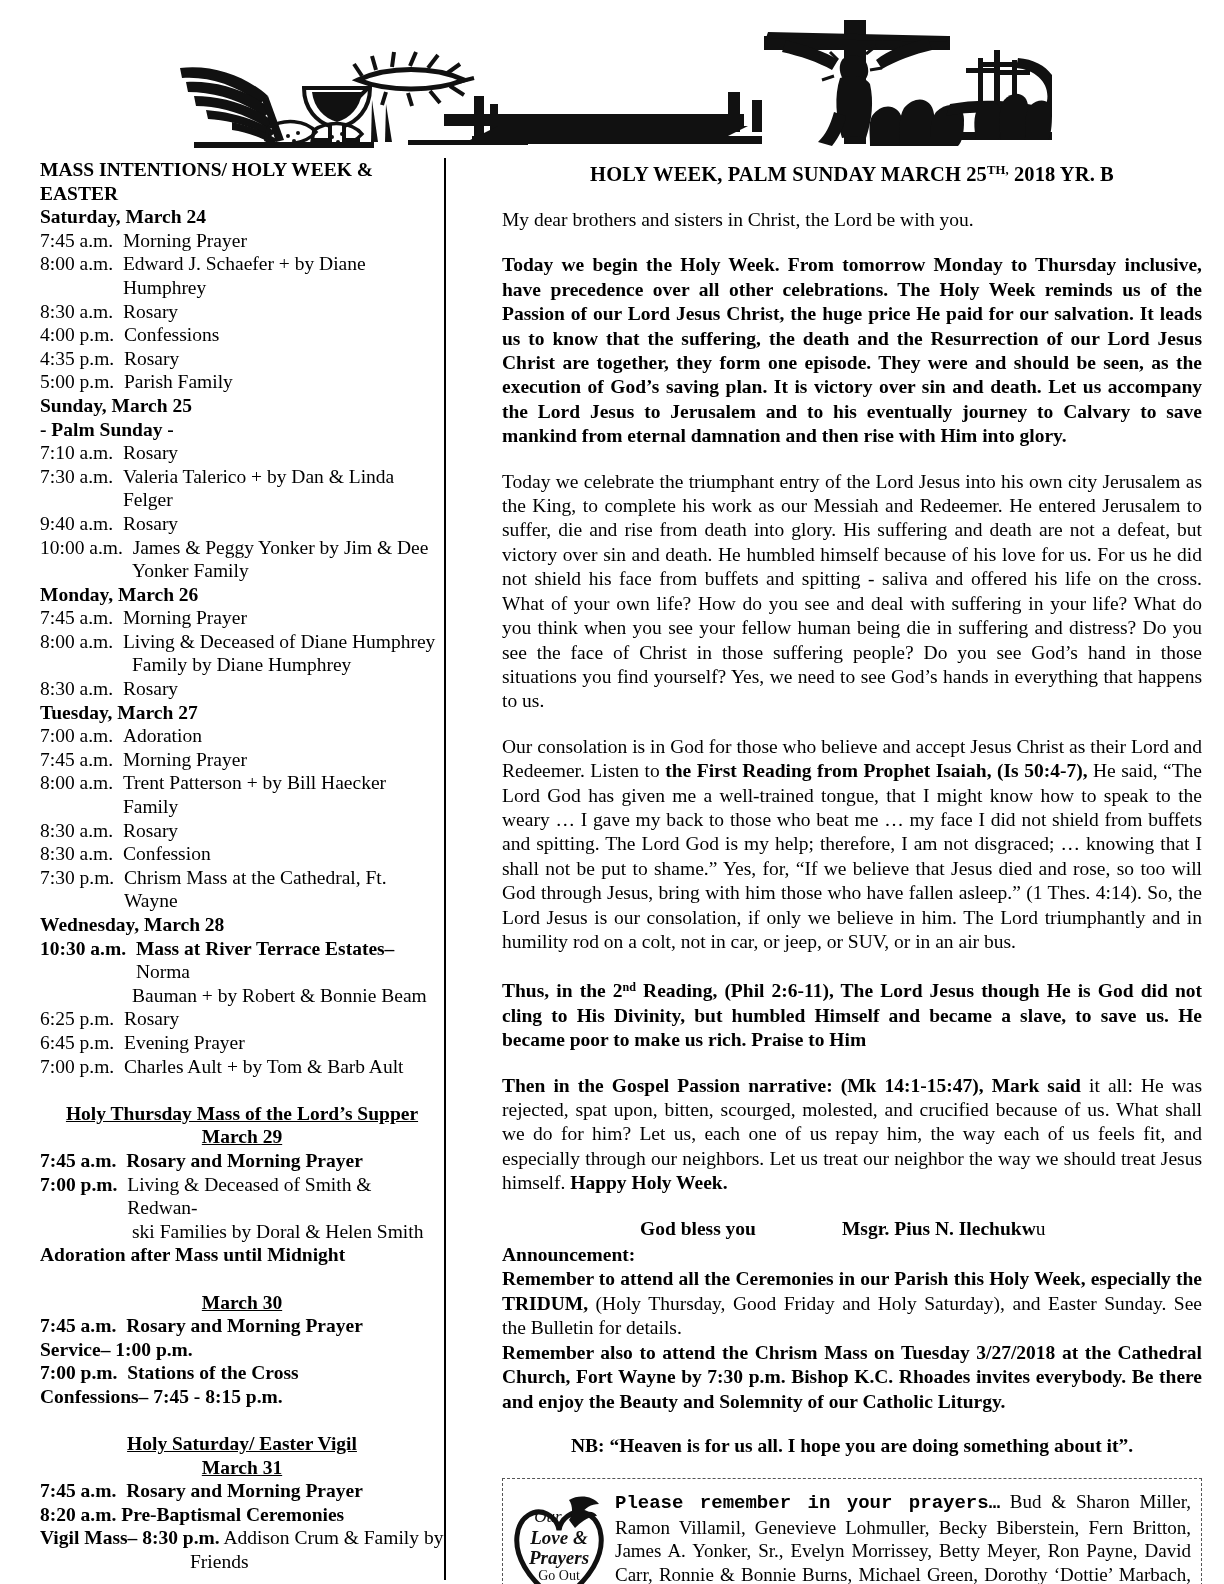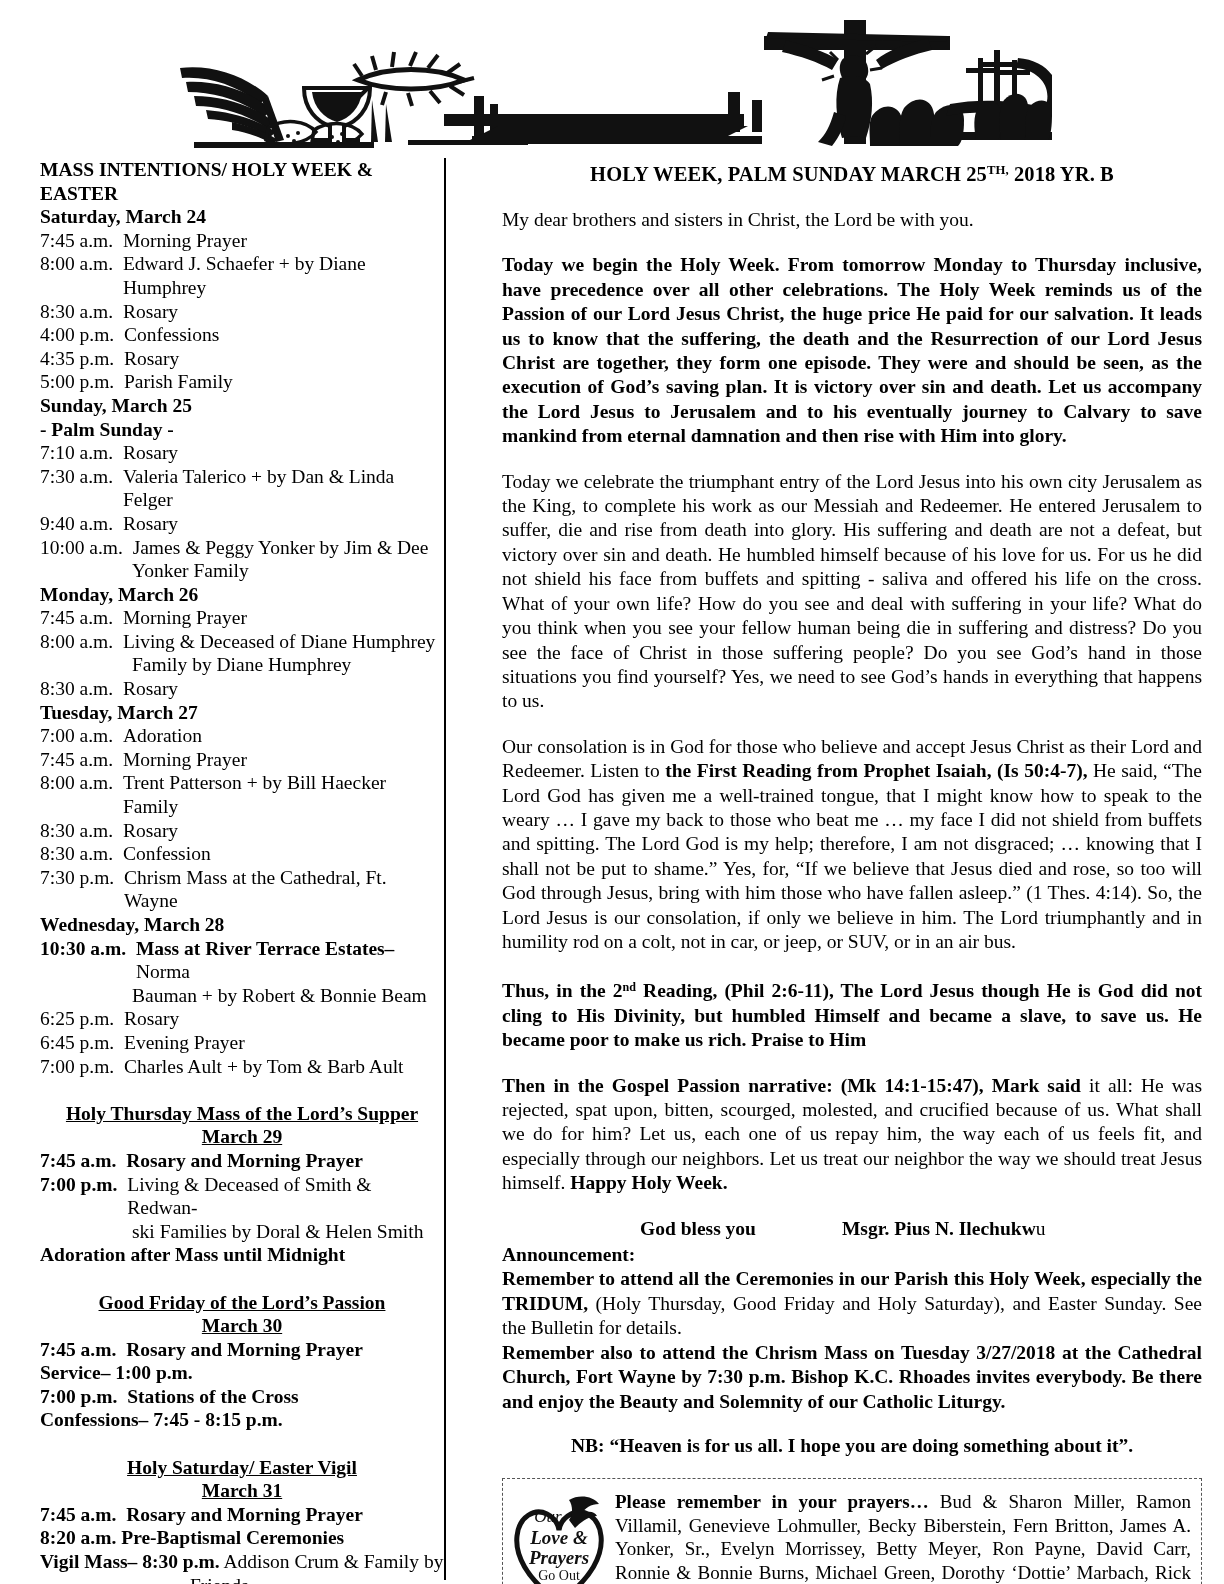--- a/index.html
+++ b/index.html
@@ -86,21 +86,21 @@
   }
   .prayer-logo { flex:0 0 96px; }
   .prayer-logo svg { display:block; }
   .prayer-text {
     flex:1;
     font-size:19px;
     line-height:23.5px;
     text-align:justify;
     padding-top:4px;
   }
-  .prayer-text .lead { font-weight:bold; }
+  .prayer-text .lead { font-weight:bold;font-family:Liberation Mono, monospace; }
 </style>
 </head>
 <body>
 
 <div class="masthead">
   <svg width="880" height="150" viewBox="0 0 880 150">
     <g fill="#111">
 
       <path d="M8 68 C40 64 74 76 96 96 L88 104 C66 86 38 76 10 78 Z"></path>
       <path d="M14 82 C46 80 80 92 100 110 L92 117 C70 100 42 92 16 92 Z"></path>
@@ -291,21 +291,20 @@
           <span class="t" style="font-weight: bold;">7:45 a.m.  </span>
           <span class="d" style="font-weight: bold;">Rosary and Morning Prayer</span>
         </div>
         <div class="l-row">
           <span class="t" style="font-weight: bold;">7:00 p.m.  </span>
           <span class="d">Living &amp; Deceased of Smith &amp; Redwan-</span>
         </div>
         <div class="l-cont">ski Families by Doral &amp; Helen Smith</div>
         <div style="font-weight: bold;">Adoration after Mass until Midnight</div>
         <div class="gap"></div>
-        <div class="sect-title"><span>Good Friday of the Lord’s Passion</span></div>
         <div class="sect-title"><span>March 30</span></div>
         <div class="l-row">
           <span class="t" style="font-weight: bold;">7:45 a.m.  </span>
           <span class="d" style="font-weight: bold;">Rosary and Morning Prayer</span>
         </div>
         <div style="font-weight: bold;">Service– 1:00 p.m.</div>
         <div class="l-row">
           <span class="t" style="font-weight: bold;">7:00 p.m.  </span>
           <span class="d" style="font-weight: bold;">Stations of the Cross</span>
         </div>

